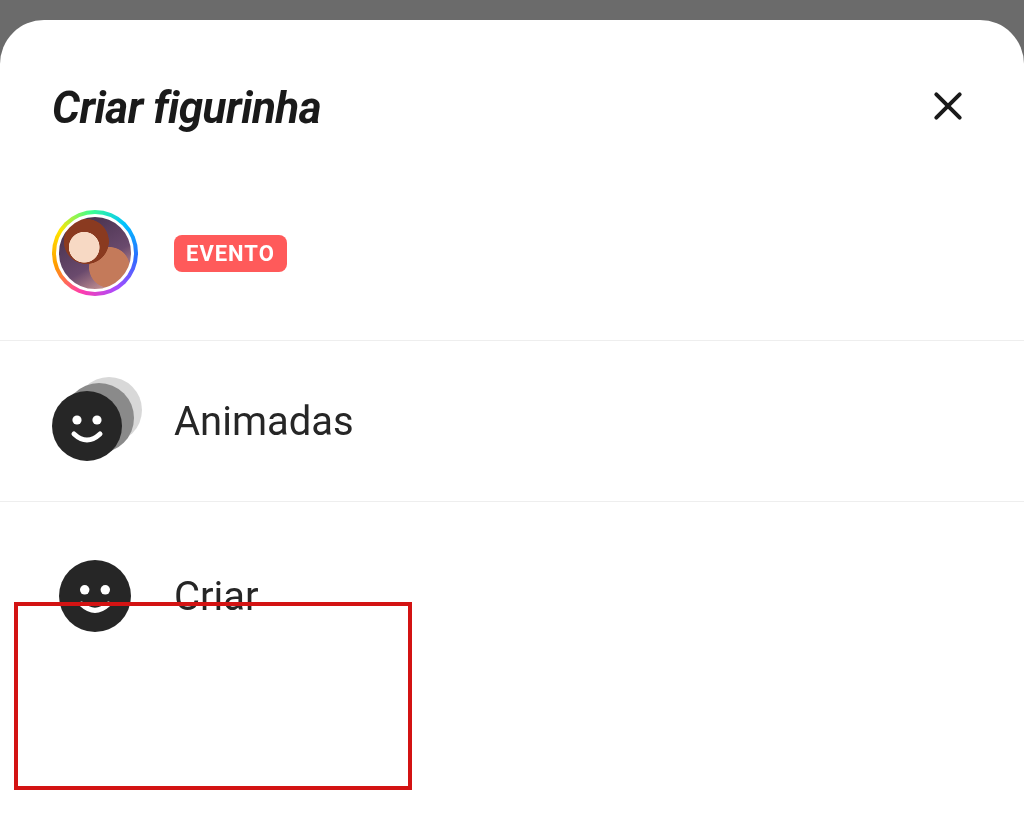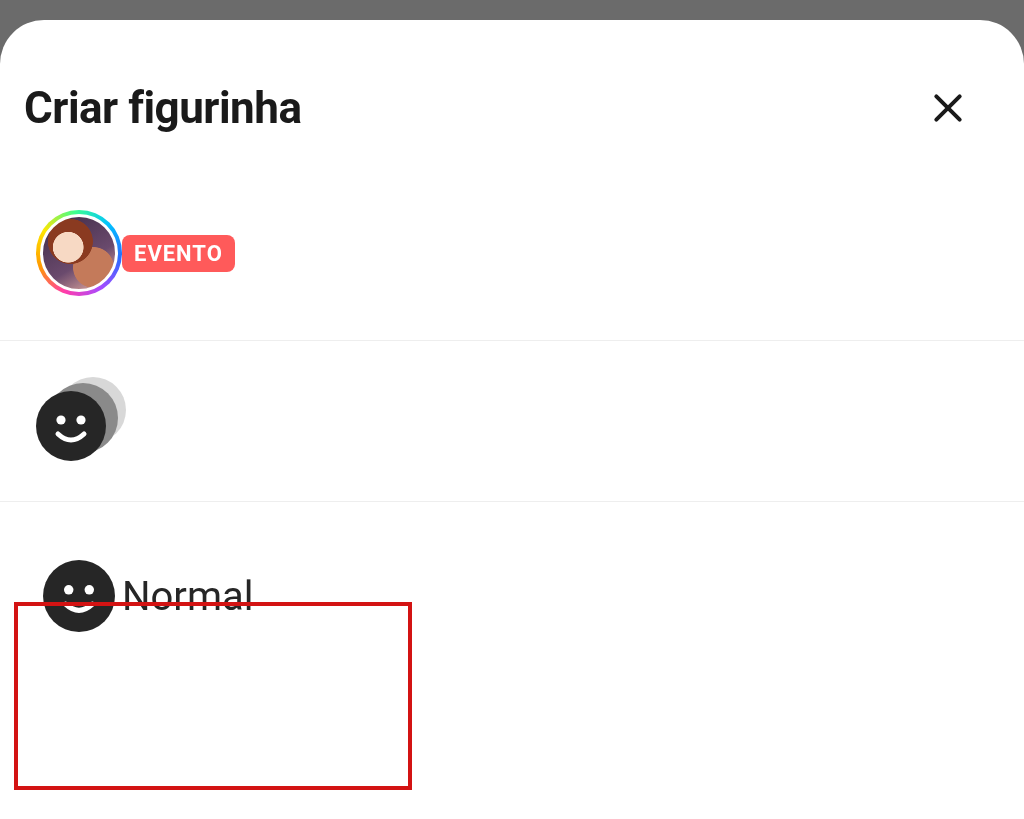--- a/index.html
+++ b/index.html
@@ -14,23 +14,24 @@
       position: absolute;
       top: 20px;
       left: 0;
       right: 0;
       bottom: 0;
       background: #ffffff;
       border-radius: 44px 44px 0 0;
     }
     .header {
       display: flex;
-      align-items: center;
+      align-items: flex-start;
       justify-content: space-between;
-      padding: 62px 52px 20px 24px;
+      padding: 62px 52px 20px 52px;
+      font-style: italic;
     }
     .title {
       font-size: 44px;
       font-weight: 700;
       color: #1a1a1a;
       letter-spacing: -0.5px;
     }
     .close-btn {
       width: 48px;
       height: 48px;
@@ -39,21 +40,22 @@
       justify-content: center;
       cursor: pointer;
       background: none;
       border: none;
     }
     .close-btn svg { width: 40px; height: 40px; }
     .list { }
     .row {
       display: flex;
       align-items: center;
-      padding: 42px 36px;
+      padding: 42px 52px;
+      gap: 36px;
       border-bottom: 1px solid #eeeeee;
       cursor: pointer;
     }
     .row:last-child { border-bottom: none; }
     .icon-slot {
       width: 86px;
       display: flex;
       align-items: center;
       justify-content: center;
       flex-shrink: 0;
@@ -180,33 +182,36 @@
           <div class="smiley-main">
             <svg class="smiley-svg" width="70" height="70" viewBox="0 0 70 70">
               <circle cx="35" cy="35" r="35" fill="#262626"></circle>
               <circle cx="25" cy="29" r="4.6" fill="#ffffff"></circle>
               <circle cx="45" cy="29" r="4.6" fill="#ffffff"></circle>
               <path d="M22 43 Q35 55 48 43" stroke="#ffffff" stroke-width="5" stroke-linecap="round" fill="none"></path>
             </svg>
           </div>
         </div>
       </div>
+      <div class="row-text">
+        <span class="row-label">Animadas</span>
+      </div>
     </div>
 
     <div class="row row-normal">
       <div class="icon-slot">
         <svg class="smiley-svg" width="72" height="72" viewBox="0 0 70 70">
           <circle cx="35" cy="35" r="35" fill="#262626"></circle>
           <circle cx="25" cy="29" r="4.6" fill="#ffffff"></circle>
           <circle cx="45" cy="29" r="4.6" fill="#ffffff"></circle>
           <path d="M22 43 Q35 55 48 43" stroke="#ffffff" stroke-width="5" stroke-linecap="round" fill="none"></path>
         </svg>
       </div>
       <div class="row-text">
-        <span class="row-label">Normal</span>
+        <span class="row-label">Criar</span>
       </div>
     </div>
 
   </div>
 
   <div class="highlight-box"></div>
 
 </div>
 
 </body></html>

